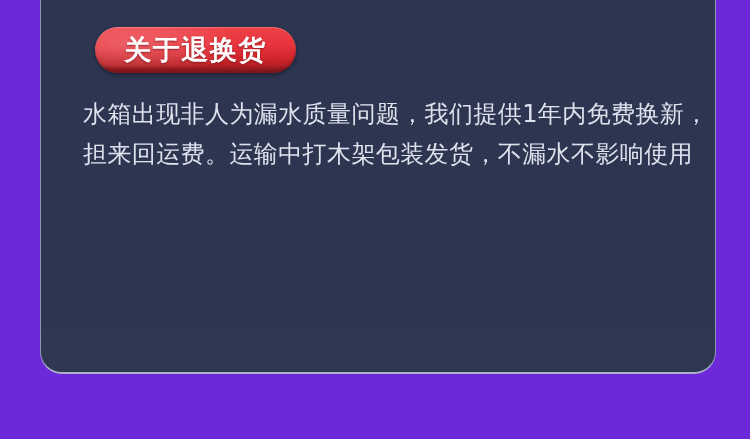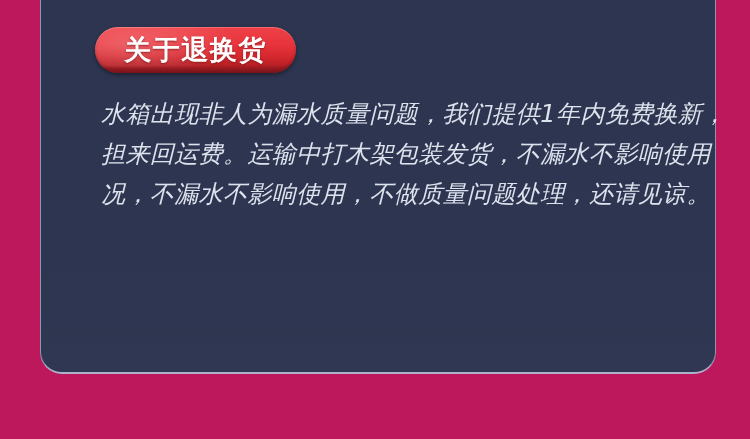--- a/index.html
+++ b/index.html
@@ -11,21 +11,21 @@
     height: 439px;
     overflow: hidden;
     background: #242c42;
     font-family: "DejaVu Sans", "Liberation Sans", sans-serif;
   }
 
   #stage {
     position: relative;
     width: 750px;
     height: 439px;
-    background: #be185d;
+    background: #6d28d9;
   }
 
   
   .panel {
     position: absolute;
     left: 40px;
     top: -30px;                  
     width: 676px;
     height: 404px;               
     box-sizing: border-box;
@@ -103,24 +103,23 @@
     font-weight: bold;
     letter-spacing: 1.5px;
     text-shadow: 0 1px 2px rgba(110,18,22,0.65);
     white-space: nowrap;
     z-index: 2;
   }
 
   
   .body-copy {
     position: absolute;
-    left: 101px;
+    left: 83px;
     top: 94px;
     width: 576px;
-    font-style: italic;
   }
   .copy-line {
     color: #dde2ed;
     font-size: 24px;
     line-height: 40px;
     letter-spacing: 0.4px;
     white-space: nowrap;
   }
 </style>
 </head>
@@ -133,16 +132,15 @@
   </div>
 
   <div class="badge-wrap">
     <div class="badge"></div>
     <div class="badge-label">关于退换货</div>
   </div>
 
   <div class="body-copy">
     <div class="copy-line">水箱出现非人为漏水质量问题，我们提供1年内免费换新，</div>
     <div class="copy-line">担来回运费。运输中打木架包装发货，不漏水不影响使用</div>
-    <div class="copy-line">况，不漏水不影响使用，不做质量问题处理，还请见谅。</div>
   </div>
 
 </div>
 
 </body></html>

